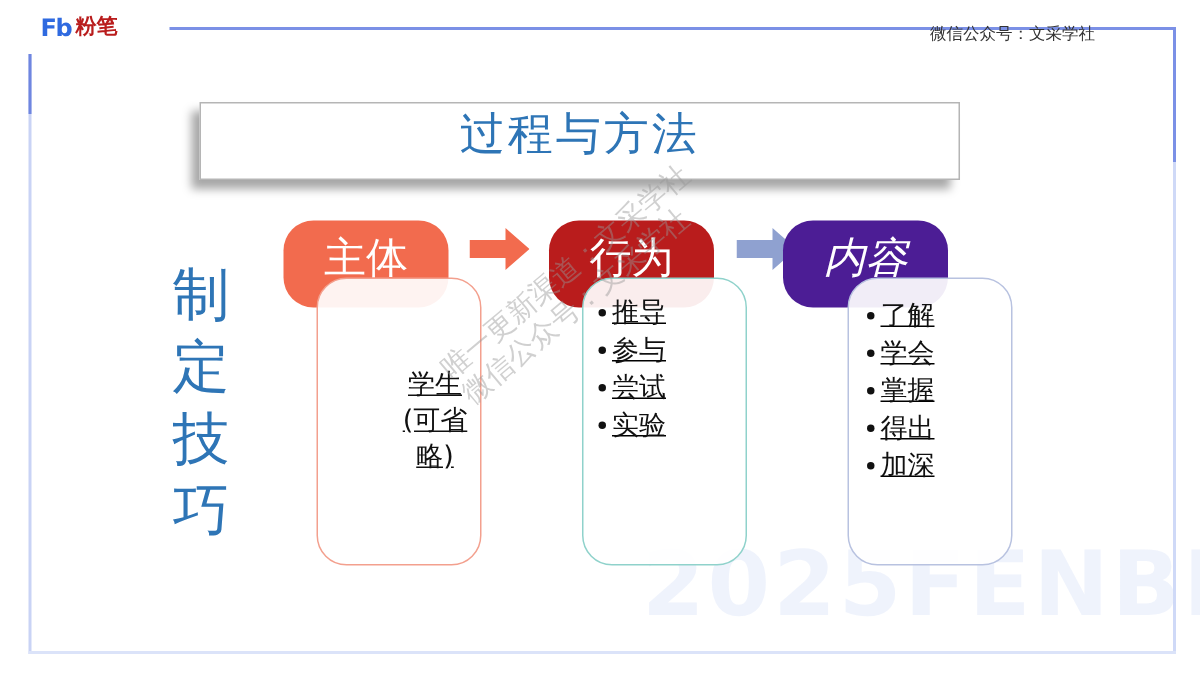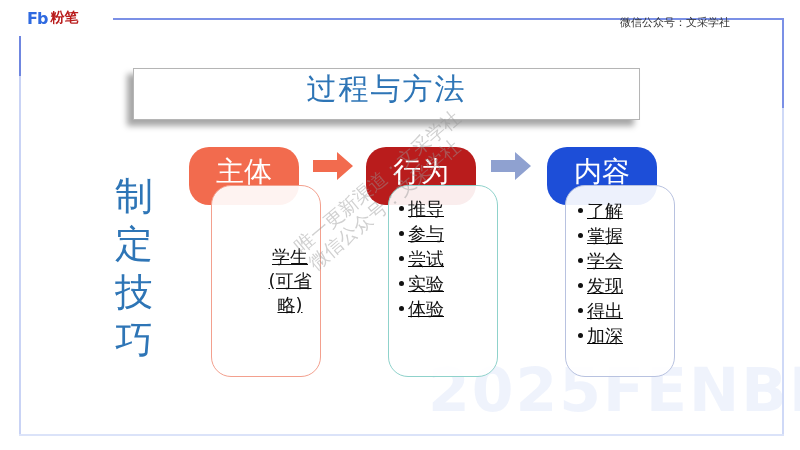--- a/index.html
+++ b/index.html
@@ -18,21 +18,21 @@
   .title-box { position:absolute; left:133px; top:68px; width:505px; height:50px; background:#fff;
                border:1px solid #b5b5b5; box-shadow:-6px 6px 6px rgba(0,0,0,0.35); display:flex;
                align-items:flex-start; justify-content:center; }
   .title-text { font-size:30px; color:#2e75b6; letter-spacing:2px; }
   .side-title { position:absolute; left:112px; top:172px; width:44px; display:flex; flex-direction:column; }
   .side-title span { font-size:38px; line-height:48px; color:#2e75b6; text-align:center; }
   .hdr { position:absolute; border-radius:20px; display:flex; align-items:flex-start; justify-content:center;
          color:#fff; font-size:28px; padding-top:6px; box-sizing:border-box; }
   .hdr-1 { left:189px; top:147px; width:110px; height:58px; background:#f26b4e; }
   .hdr-2 { left:366px; top:147px; width:110px; height:58px; background:#b91c1c; }
-  .hdr-3 { left:547px; top:147px; width:110px; height:58px; background:#1d4ed8; }
+  .hdr-3 { left:522px; top:147px; width:110px; height:58px; background:#4c1d95;font-style:italic; }
   .body-box { position:absolute; background:rgba(255,255,255,0.92); border-radius:20px; box-sizing:border-box;text-decoration:underline; }
   .body-1 { left:211px; top:185px; width:110px; height:192px; border:1.5px solid #f3a08e;
             display:flex; align-items:center; justify-content:center; text-align:center; font-size:18px; color:#111; line-height:24px;padding-left:48px; }
   .body-2 { left:388px; top:185px; width:110px; height:192px; border:1.5px solid #8fd2cb; padding:10px 0 0 10px; }
   .body-3 { left:565px; top:185px; width:110px; height:192px; border:1.5px solid #b8c2e0; padding:12px 12px 0 12px; }
   .bullets { list-style:none; margin:0; padding:0; }
   .bullets li { font-size:18px; line-height:25px; color:#111; display:flex; align-items:center; }
   .bullets li .dot { display:inline-block; width:5px; height:5px; border-radius:50%; background:#111; margin-right:4px; }
   .arrow { position:absolute; width:40px; height:28px; }
   .arrow-1 { left:313px; top:152px; }
@@ -99,51 +99,43 @@
         <span>参与</span>
       </li>
     <li>
         <span class="dot"></span>
         <span>尝试</span>
       </li>
     <li>
         <span class="dot"></span>
         <span>实验</span>
       </li>
-    <li>
-        <span class="dot"></span>
-        <span>体验</span>
-      </li>
   </ul>
 </div>
 
 <svg class="arrow arrow-2" viewBox="0 0 40 28">
   <polygon points="0,8 24,8 24,0 40,14 24,28 24,20 0,20" fill="#8fa1d0"></polygon>
 </svg>
 
 <div class="hdr hdr-3">
   <span>内容</span>
 </div>
 <div class="body-box body-3">
   <ul class="bullets">
     <li>
         <span class="dot"></span>
         <span>了解</span>
       </li>
     <li>
         <span class="dot"></span>
-        <span>掌握</span>
-      </li>
-    <li>
-        <span class="dot"></span>
         <span>学会</span>
       </li>
     <li>
         <span class="dot"></span>
-        <span>发现</span>
+        <span>掌握</span>
       </li>
     <li>
         <span class="dot"></span>
         <span>得出</span>
       </li>
     <li>
         <span class="dot"></span>
         <span>加深</span>
       </li>
   </ul>

